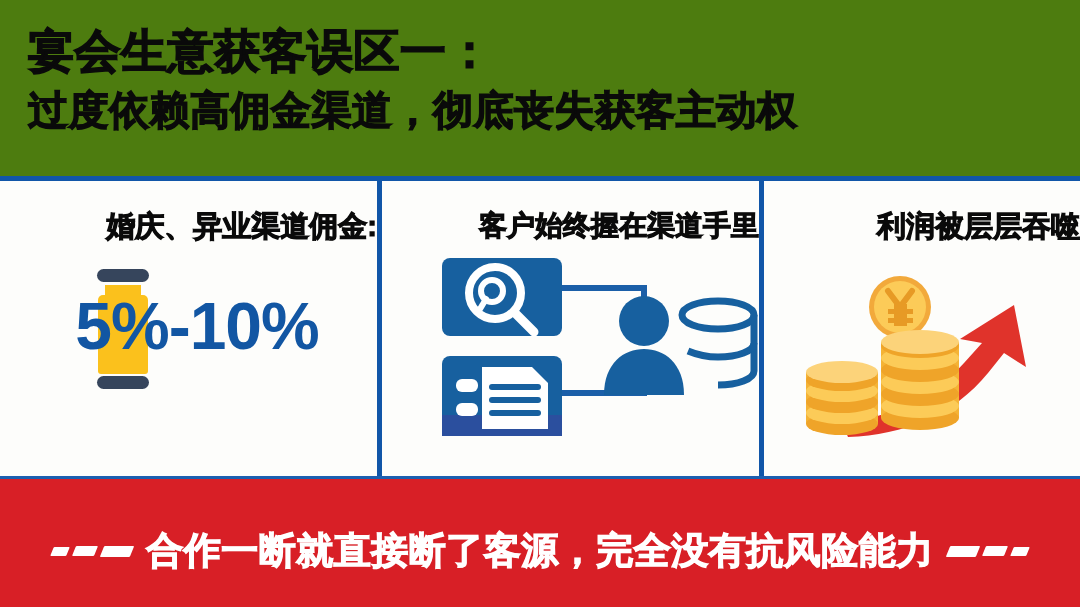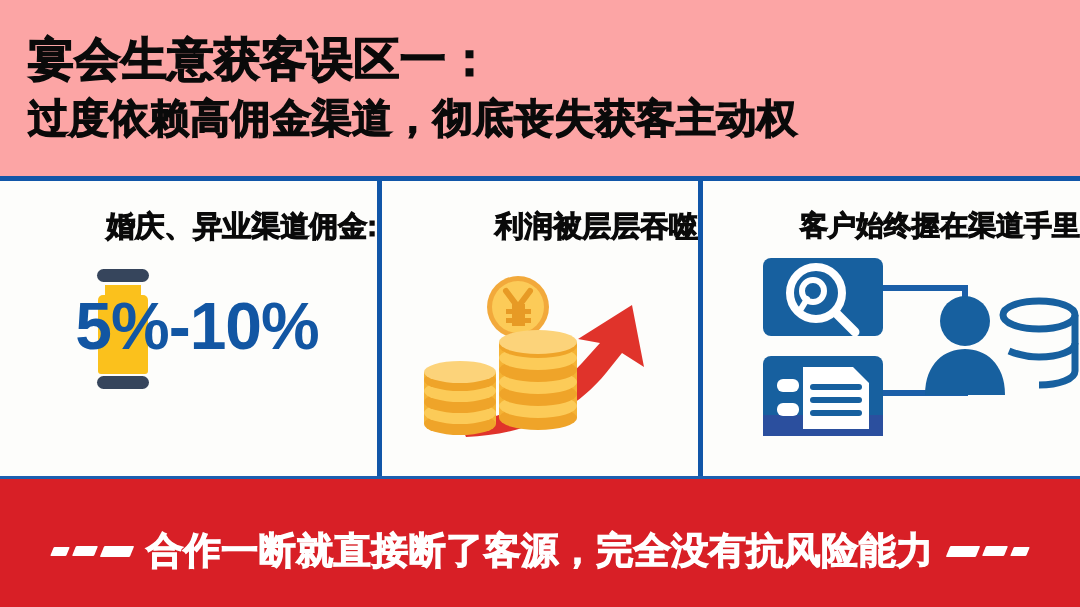--- a/index.html
+++ b/index.html
@@ -22,22 +22,22 @@
     overflow: hidden;
   }
 
   
   .title-block {
     position: absolute;
     left: 0;
     top: 0;
     width: 1080px;
     height: 208px;
-    background: #fca5a5;
-    padding: 30px 0 0 28px;
+    background: #4d7c0f;
+    padding: 22px 0 0 28px;
     box-sizing: border-box;
   }
   .title-line {
     color: #0a0a0a;
     font-weight: 700;
     letter-spacing: 0.5px;
     white-space: nowrap;
     font-family: "Liberation Sans", "DejaVu Sans", sans-serif;
     -webkit-text-stroke: 1.4px #0a0a0a;
   }
@@ -232,63 +232,20 @@
             <div class="can-neck"></div>
             <div class="can-shoulder"></div>
             <div class="can-body"></div>
             <div class="can-cap bottom"></div>
           </div>
           <div class="pct-text">5%-10%</div>
         </div>
       </div>
     </div>
 
-    <div class="col col-2">
-      <div class="col-head">利润被层层吞噬</div>
-      <div class="col-body">
-        <div class="coins-wrap">
-          <svg viewBox="0 0 321 196" width="321" height="196">
-
-            <path d="M78 176 C120 172 168 152 200 116 L218 96 L196 92 L250 58 L262 120 L240 106 L224 126 C190 168 140 188 84 190 Z" fill="#e0332b"></path>
-
-            <g>
-              <circle cx="136" cy="60" r="31" fill="#f2a93b"></circle>
-              <circle cx="136" cy="60" r="26" fill="#fccb58"></circle>
-              <path d="M124 44 L136 60 L148 44" stroke="#e79a25" stroke-width="6" fill="none" stroke-linecap="round"></path>
-              <rect x="130" y="57" width="13" height="22" fill="#e79a25"></rect>
-              <rect x="124" y="62" width="25" height="5" fill="#e79a25"></rect>
-              <rect x="124" y="71" width="25" height="5" fill="#e79a25"></rect>
-            </g>
-
-            <g>
-              <rect x="117" y="95" width="78" height="76" fill="#f5b335"></rect>
-              <ellipse cx="156" cy="171" rx="39" ry="12" fill="#efa429"></ellipse>
-              <ellipse cx="156" cy="159" rx="39" ry="12" fill="#fccb58"></ellipse>
-              <ellipse cx="156" cy="147" rx="39" ry="12" fill="#efa429"></ellipse>
-              <ellipse cx="156" cy="135" rx="39" ry="12" fill="#fccb58"></ellipse>
-              <ellipse cx="156" cy="123" rx="39" ry="12" fill="#efa429"></ellipse>
-              <ellipse cx="156" cy="111" rx="39" ry="12" fill="#fccb58"></ellipse>
-              <ellipse cx="156" cy="99" rx="39" ry="12" fill="#efa429"></ellipse>
-              <ellipse cx="156" cy="95" rx="39" ry="12" fill="#fcd37a"></ellipse>
-            </g>
-
-            <g>
-              <rect x="42" y="125" width="72" height="52" fill="#f5b335"></rect>
-              <ellipse cx="78" cy="177" rx="36" ry="11" fill="#efa429"></ellipse>
-              <ellipse cx="78" cy="166" rx="36" ry="11" fill="#fccb58"></ellipse>
-              <ellipse cx="78" cy="155" rx="36" ry="11" fill="#efa429"></ellipse>
-              <ellipse cx="78" cy="144" rx="36" ry="11" fill="#fccb58"></ellipse>
-              <ellipse cx="78" cy="133" rx="36" ry="11" fill="#efa429"></ellipse>
-              <ellipse cx="78" cy="125" rx="36" ry="11" fill="#fcd37a"></ellipse>
-            </g>
-          </svg>
-        </div>
-      </div>
-    </div>
-
     <div class="col col-3">
       <div class="col-head">客户始终握在渠道手里</div>
       <div class="col-body">
         <div class="flow-wrap">
           <svg viewBox="0 0 382 200" width="382" height="200">
 
             <g stroke="#1b5fa8" stroke-width="6" fill="none">
               <path d="M178 45 L262 45 L262 96"></path>
               <path d="M178 150 L262 150 L262 108"></path>
             </g>
@@ -317,20 +274,63 @@
 
             <g fill="#17609f">
               <circle cx="262" cy="78" r="25"></circle>
               <path d="M222 152 C222 120 242 106 262 106 C282 106 302 120 302 152 Z"></path>
             </g>
 
             <g fill="none" stroke="#17609f" stroke-width="7">
               <path d="M300 72 C300 64 316 58 336 58 C356 58 372 64 372 72 L372 128 C372 136 356 142 336 142"></path>
               <path d="M300 72 C300 80 316 86 336 86 C356 86 372 80 372 72"></path>
               <path d="M306 108 C318 113 328 114 336 114 C356 114 372 108 372 100"></path>
+            </g>
+          </svg>
+        </div>
+      </div>
+    </div>
+
+    <div class="col col-2">
+      <div class="col-head">利润被层层吞噬</div>
+      <div class="col-body">
+        <div class="coins-wrap">
+          <svg viewBox="0 0 321 196" width="321" height="196">
+
+            <path d="M78 176 C120 172 168 152 200 116 L218 96 L196 92 L250 58 L262 120 L240 106 L224 126 C190 168 140 188 84 190 Z" fill="#e0332b"></path>
+
+            <g>
+              <circle cx="136" cy="60" r="31" fill="#f2a93b"></circle>
+              <circle cx="136" cy="60" r="26" fill="#fccb58"></circle>
+              <path d="M124 44 L136 60 L148 44" stroke="#e79a25" stroke-width="6" fill="none" stroke-linecap="round"></path>
+              <rect x="130" y="57" width="13" height="22" fill="#e79a25"></rect>
+              <rect x="124" y="62" width="25" height="5" fill="#e79a25"></rect>
+              <rect x="124" y="71" width="25" height="5" fill="#e79a25"></rect>
+            </g>
+
+            <g>
+              <rect x="117" y="95" width="78" height="76" fill="#f5b335"></rect>
+              <ellipse cx="156" cy="171" rx="39" ry="12" fill="#efa429"></ellipse>
+              <ellipse cx="156" cy="159" rx="39" ry="12" fill="#fccb58"></ellipse>
+              <ellipse cx="156" cy="147" rx="39" ry="12" fill="#efa429"></ellipse>
+              <ellipse cx="156" cy="135" rx="39" ry="12" fill="#fccb58"></ellipse>
+              <ellipse cx="156" cy="123" rx="39" ry="12" fill="#efa429"></ellipse>
+              <ellipse cx="156" cy="111" rx="39" ry="12" fill="#fccb58"></ellipse>
+              <ellipse cx="156" cy="99" rx="39" ry="12" fill="#efa429"></ellipse>
+              <ellipse cx="156" cy="95" rx="39" ry="12" fill="#fcd37a"></ellipse>
+            </g>
+
+            <g>
+              <rect x="42" y="125" width="72" height="52" fill="#f5b335"></rect>
+              <ellipse cx="78" cy="177" rx="36" ry="11" fill="#efa429"></ellipse>
+              <ellipse cx="78" cy="166" rx="36" ry="11" fill="#fccb58"></ellipse>
+              <ellipse cx="78" cy="155" rx="36" ry="11" fill="#efa429"></ellipse>
+              <ellipse cx="78" cy="144" rx="36" ry="11" fill="#fccb58"></ellipse>
+              <ellipse cx="78" cy="133" rx="36" ry="11" fill="#efa429"></ellipse>
+              <ellipse cx="78" cy="125" rx="36" ry="11" fill="#fcd37a"></ellipse>
             </g>
           </svg>
         </div>
       </div>
     </div>
 
   </div>
 
   <div class="banner">
     <div class="banner-inner">

